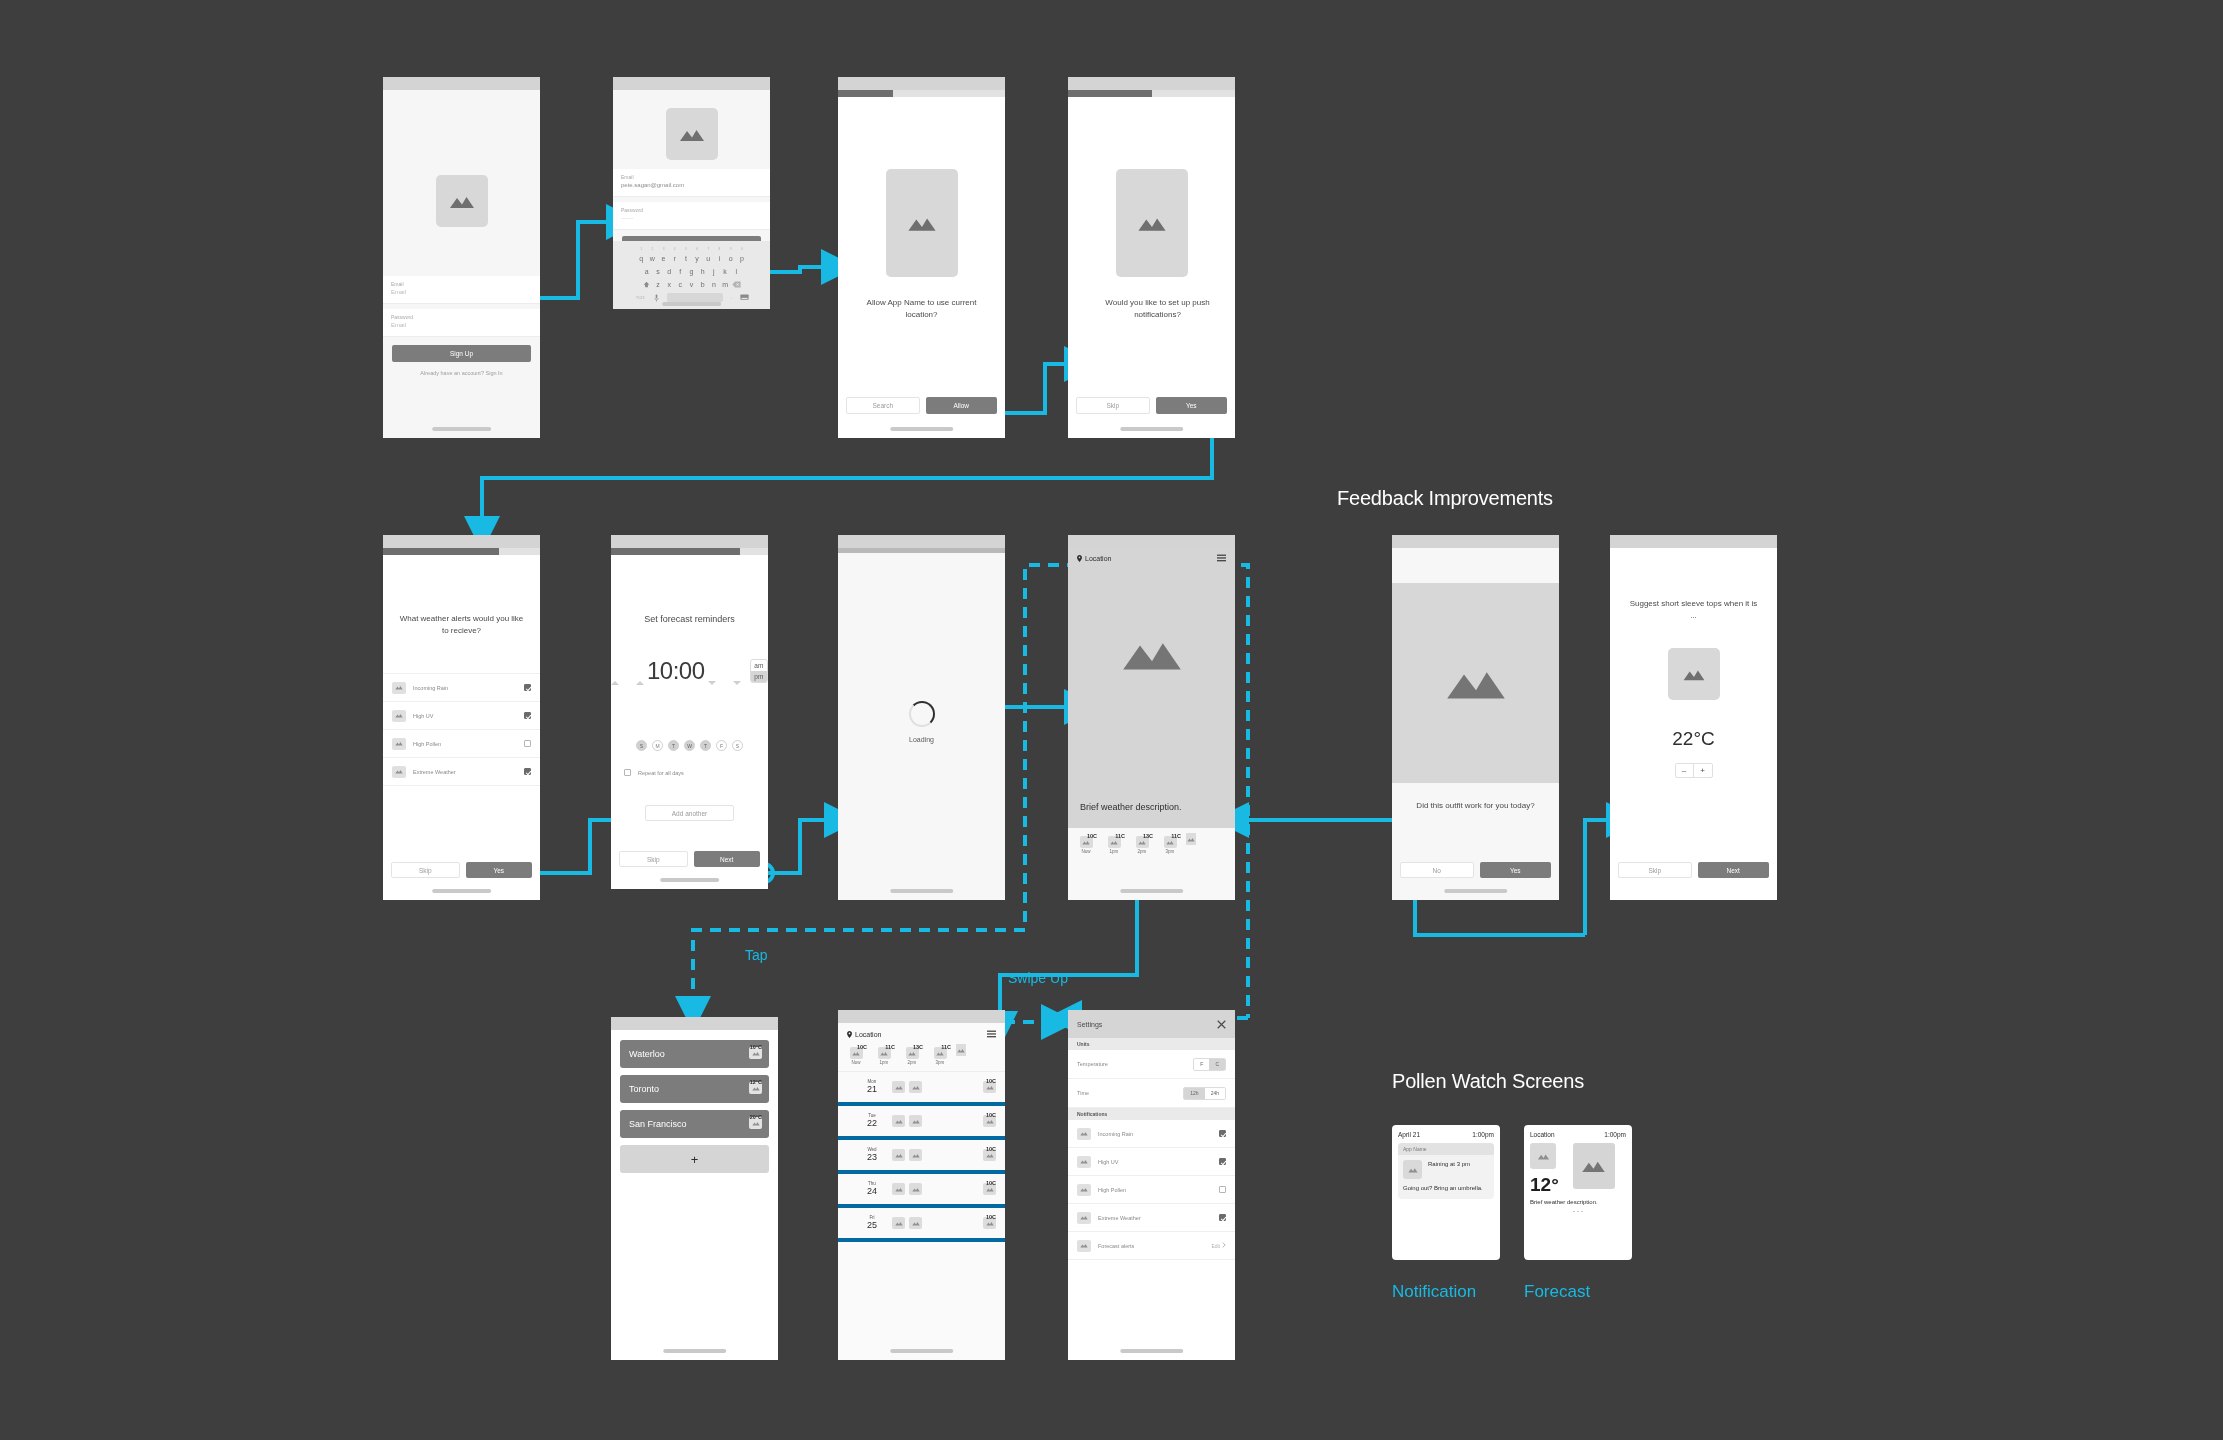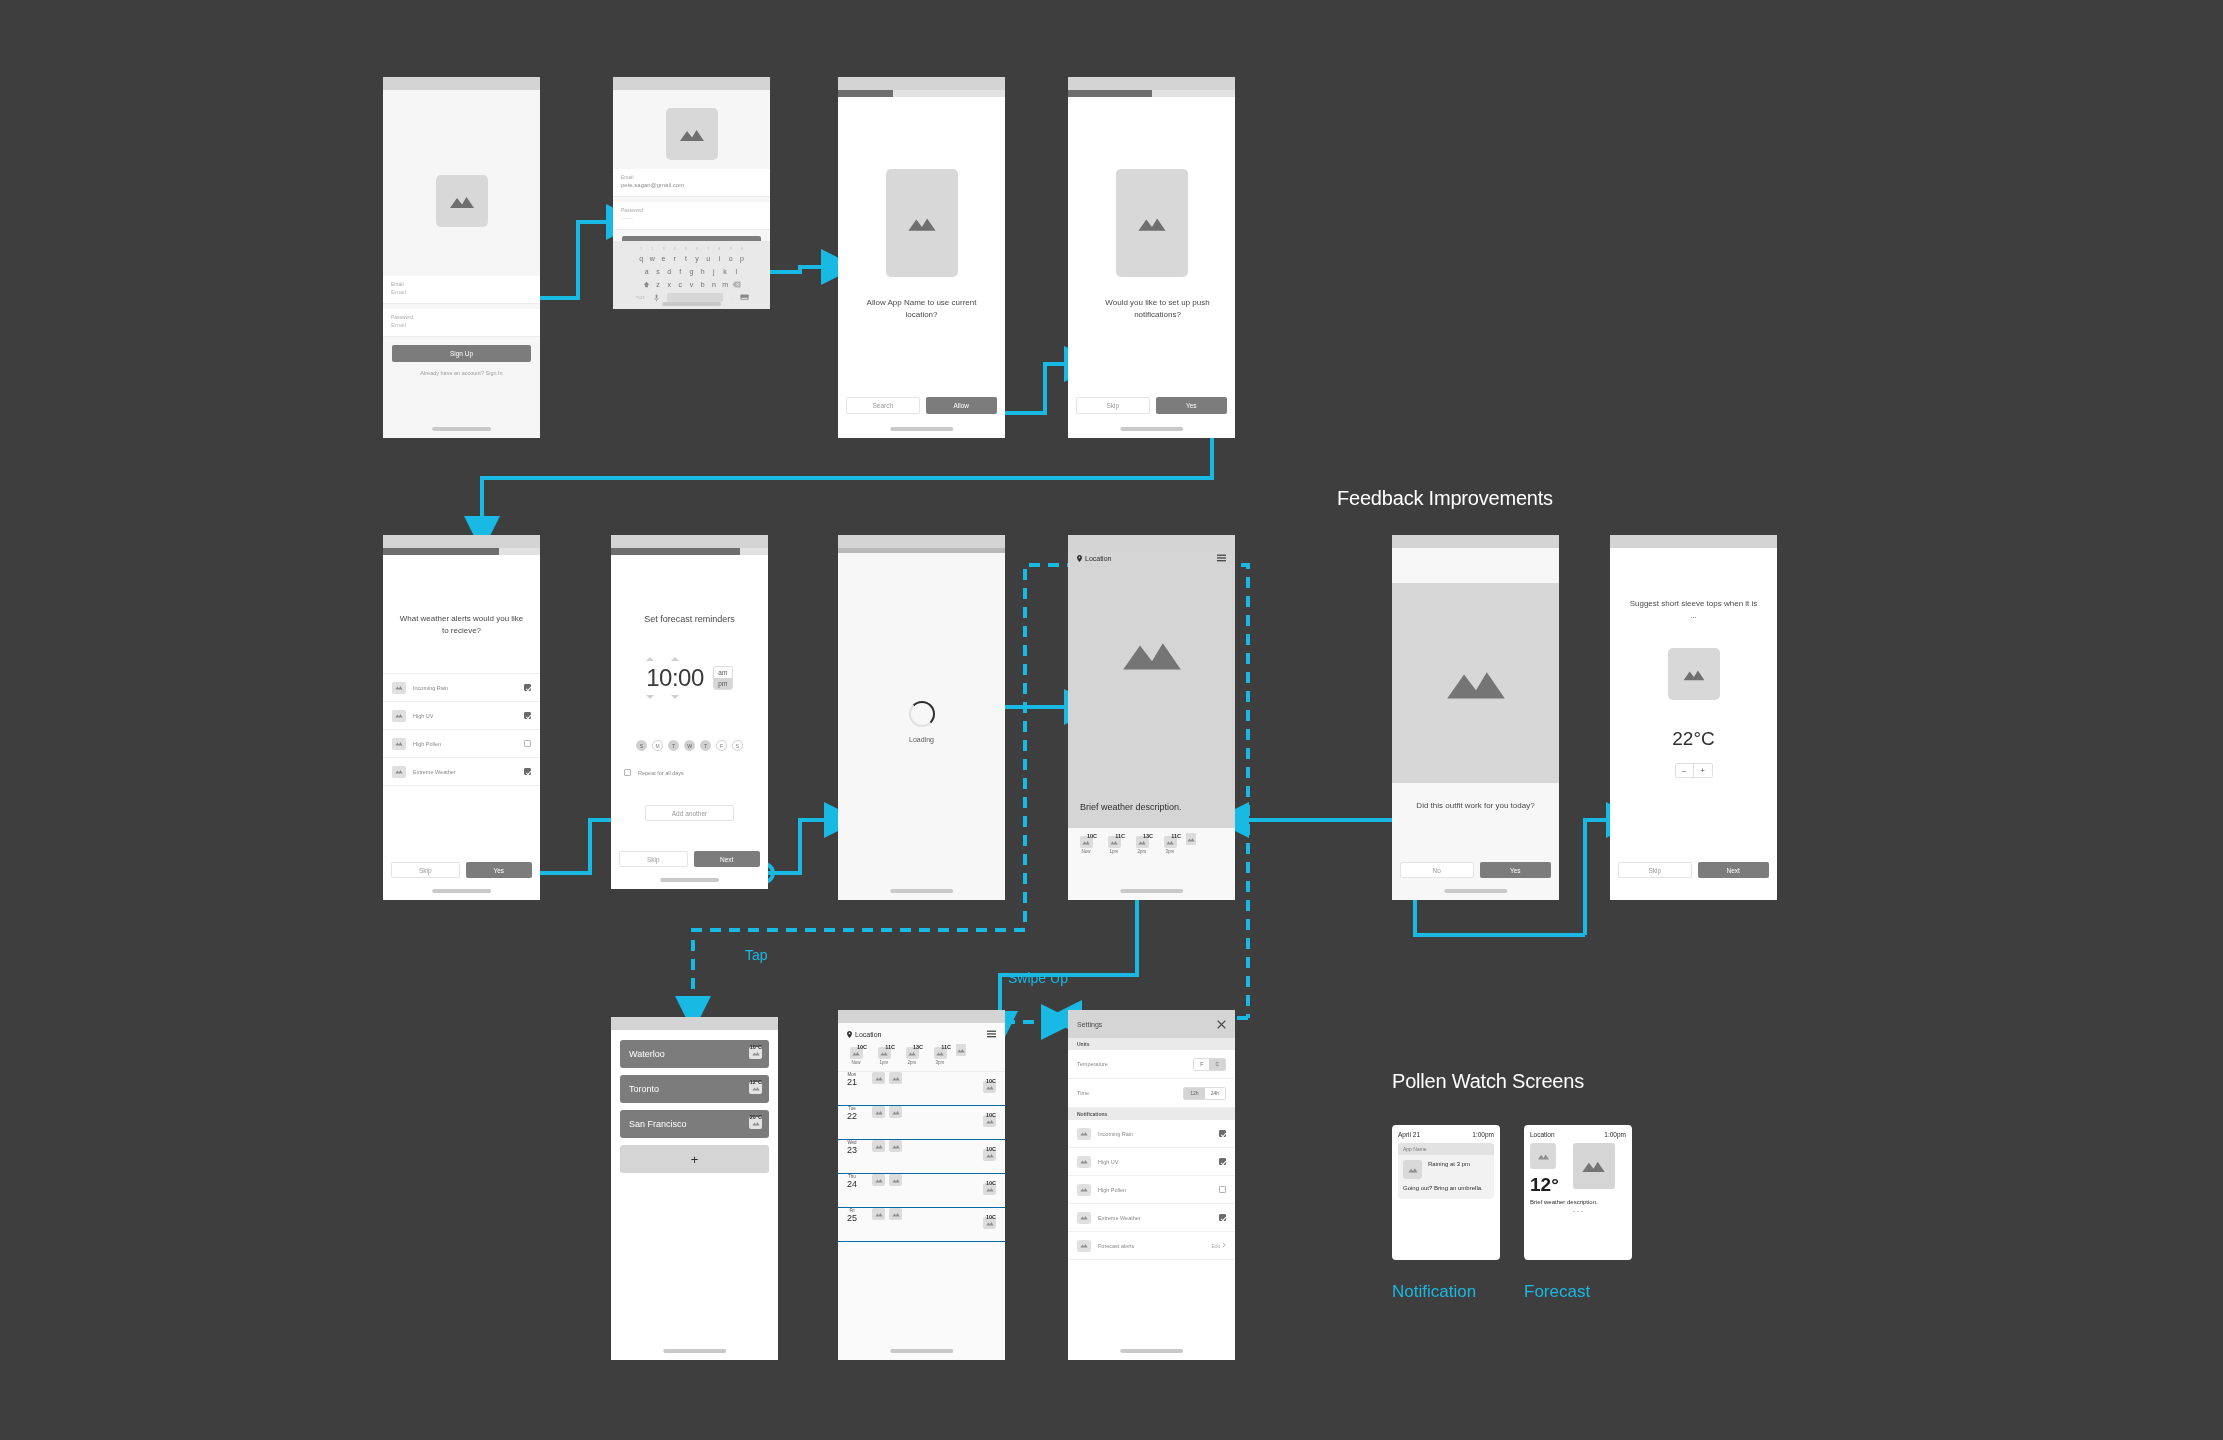--- a/index.html
+++ b/index.html
@@ -119,21 +119,21 @@
     display:flex; align-items:center; padding:0 9px;
     position:relative;
   }
   .citytile .cn { font-size:9px; color:#fff; }
   .citytile .ct { position:absolute; right:7px; top:4px; display:flex; flex-direction:column; align-items:center; }
   .citytile .ct .deg { font-size:5.5px; color:#2f2f2f; font-weight:bold; margin-bottom:-3px; z-index:1; align-self:flex-end; }
   .citytile .ct .ic { width:13px;height:12px;border-radius:2px;background:#e3e3e3; display:flex;align-items:center;justify-content:center; }
   .addtile { background:#d5d5d5; border-radius:3px; height:28px; display:flex;align-items:center;justify-content:center; font-size:13px; color:#2f2f2f; }
 
   
-  .fcrow { display:flex; padding:0 4px; height:34px; border-bottom:1px solid #0369a1; position:relative; }
+  .fcrow { display:flex; align-items:center; padding:0 24px; height:34px; border-bottom:4px solid #0369a1; position:relative; }
   .fcrow .dd { width:20px; }
   .fcrow .dd .dow { font-size:4.5px; color:#555; text-align:center; line-height:5px;}
   .fcrow .dd .dnum { font-size:9px; color:#2b2b2b; text-align:center; line-height:11px; }
   .fcrow .icons { display:flex; gap:4px; margin-left:10px; }
   .fcrow .icons .ic { width:13px;height:12px;border-radius:2px;background:#dcdcdc; display:flex;align-items:center;justify-content:center; }
   .fcrow .right { position:absolute; right:9px; top:6px; display:flex;flex-direction:column;align-items:center; }
   .fcrow .right .deg { font-size:5.5px;color:#2f2f2f;font-weight:bold; margin-bottom:-3px; z-index:1; align-self:flex-end; }
   .fcrow .right .ic { width:13px;height:12px;border-radius:2px;background:#dcdcdc; display:flex;align-items:center;justify-content:center;}
 
   
@@ -459,21 +459,21 @@
   <div class="phone" style="left:611px; top:535px; width:157px; height:354px;">
     <div class="statusbar"></div>
     <div class="progress">
       <i style="width:82%"></i>
     </div>
     <div class="screenbody">
       <div class="caption abs" style="left:12px; right:12px; top:58px; font-size:9px;">Set forecast reminders</div>
 
       <div class="abs" style="left:0; right:0; top:102px;">
         <div class="timewrap">
-          <div style="display:flex;flex-direction:column;align-items:flex-start;gap:3px;">
+          <div style="display:flex;flex-direction:row;align-items:flex-end;gap:3px;">
             <div style="display:flex;gap:17px;">
               <i class="caret up"></i>
               <i class="caret up"></i>
             </div>
             <div class="bigtime">10:00</div>
             <div style="display:flex;gap:17px;">
               <i class="caret dn"></i>
               <i class="caret dn"></i>
             </div>
           </div>

